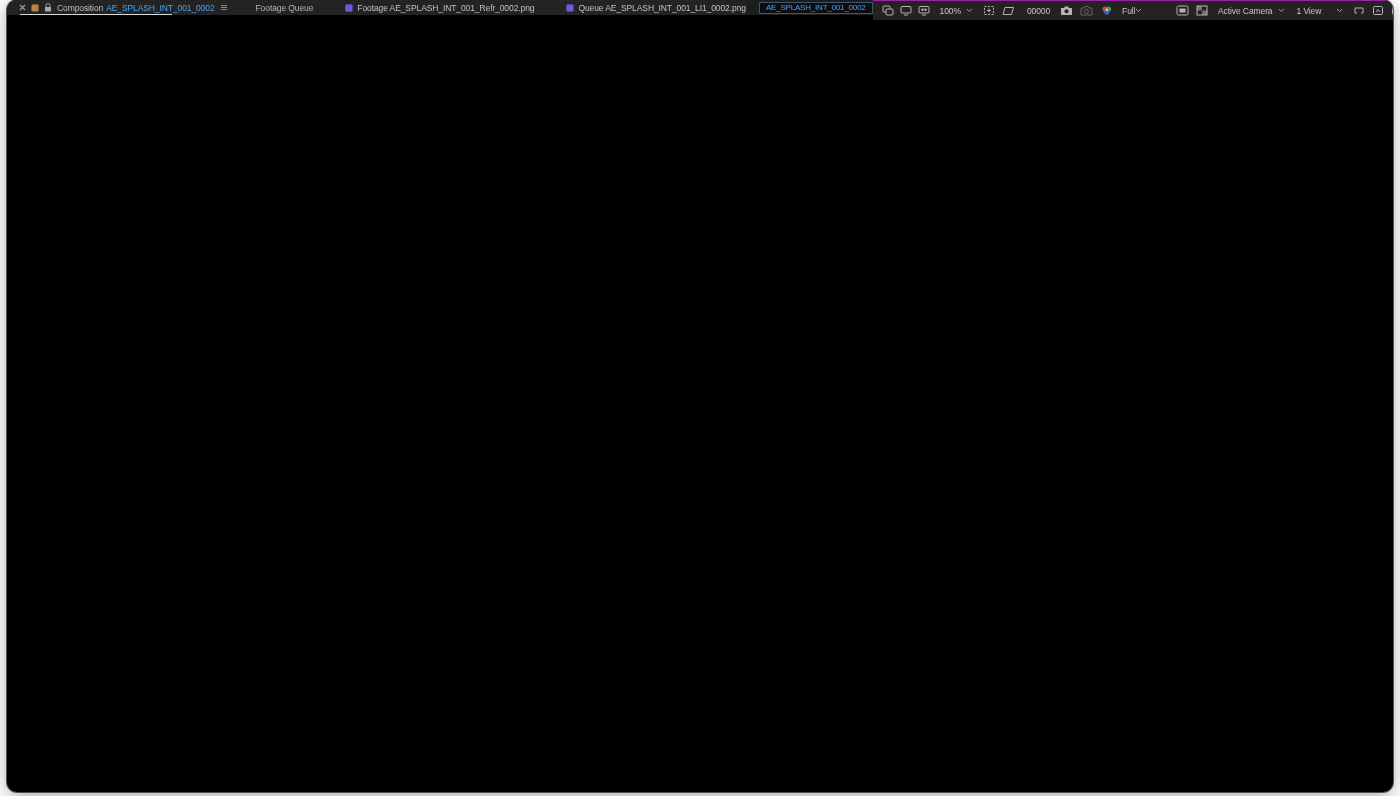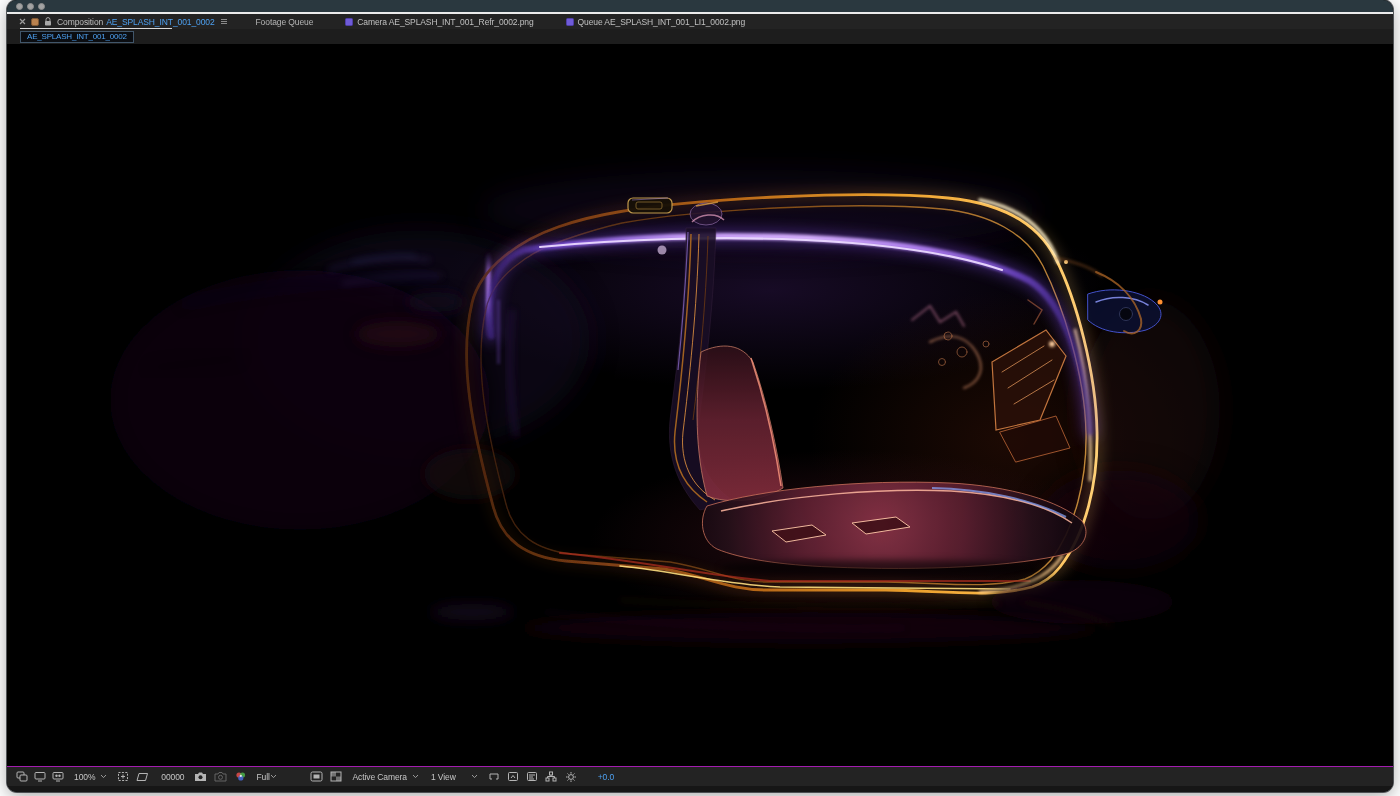--- a/index.html
+++ b/index.html
@@ -1,21 +1,21 @@
 <!DOCTYPE html>
 <html><head>
 <meta charset="utf-8">
 <style>
   * { margin:0; padding:0; box-sizing:border-box; }
   html,body { width:1400px; height:796px; background:#ffffff; font-family:"Liberation Sans", sans-serif; overflow:hidden; }
   .window {
     position:absolute; left:7px; top:0; width:1386px; height:792px;
     background:#000; border-radius:10px; overflow:hidden;
     box-shadow:0 0 0 1px rgba(10,16,20,.65), 0 4px 18px rgba(0,0,0,.35);
-    display:flex; flex-direction:column;
+    display:flex; flex-direction:row;
   }
   
   .titlebar { height:12px; background:#2a383f; flex:0 0 auto; position:relative; }
   .lights { position:absolute; left:9px; top:3px; display:flex; gap:4px; }
   .light { width:7px; height:7px; border-radius:50%; background:#a3a3a3; border:1px solid #8c8c8c; }
   .sep-line { height:2px; background:#ebebeb; flex:0 0 auto; }
   
   .tabbar { height:15px; background:#232323; flex:0 0 auto; display:flex; align-items:center; position:relative; font-size:8.5px; color:#bdbdbd; letter-spacing:-0.1px; }
   .tab-group { display:flex; align-items:center; height:100%; }
   .tab-active-underline { position:absolute; left:13px; bottom:0; width:152px; height:1px; background:#d9d9d9; }
@@ -88,21 +88,21 @@
     <div class="tab-group" style="margin-left:28px; color:#b5b5b5">
       <span class="tab-label">Footage Queue</span>
     </div>
 
     <span class="t-icon" style="margin-left:32px">
       <svg width="8" height="8">
           <rect x="0.5" y="0.5" width="7" height="7" rx="1" fill="#6f5bd8" stroke="#4f3fa8"></rect>
         </svg>
     </span>
     <div class="tab-group" style="margin-left:4px; color:#c0c0c0">
-      <span class="tab-label">Camera AE_SPLASH_INT_001_Refr_0002.png</span>
+      <span class="tab-label">Footage AE_SPLASH_INT_001_Refr_0002.png</span>
     </div>
 
     <span class="t-icon" style="margin-left:32px">
       <svg width="8" height="8">
           <rect x="0.5" y="0.5" width="7" height="7" rx="1" fill="#6f5bd8" stroke="#4f3fa8"></rect>
         </svg>
     </span>
     <div class="tab-group" style="margin-left:4px; color:#c0c0c0">
       <span class="tab-label">Queue AE_SPLASH_INT_001_LI1_0002.png</span>
     </div>

